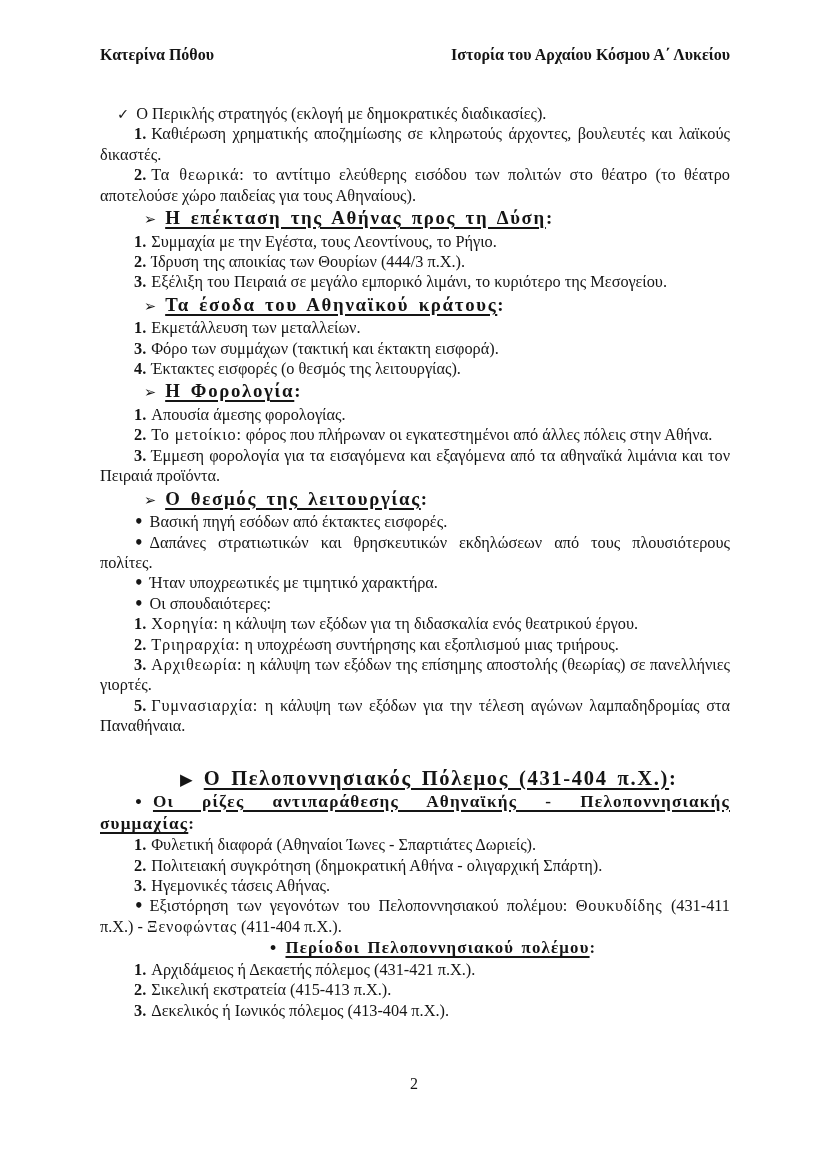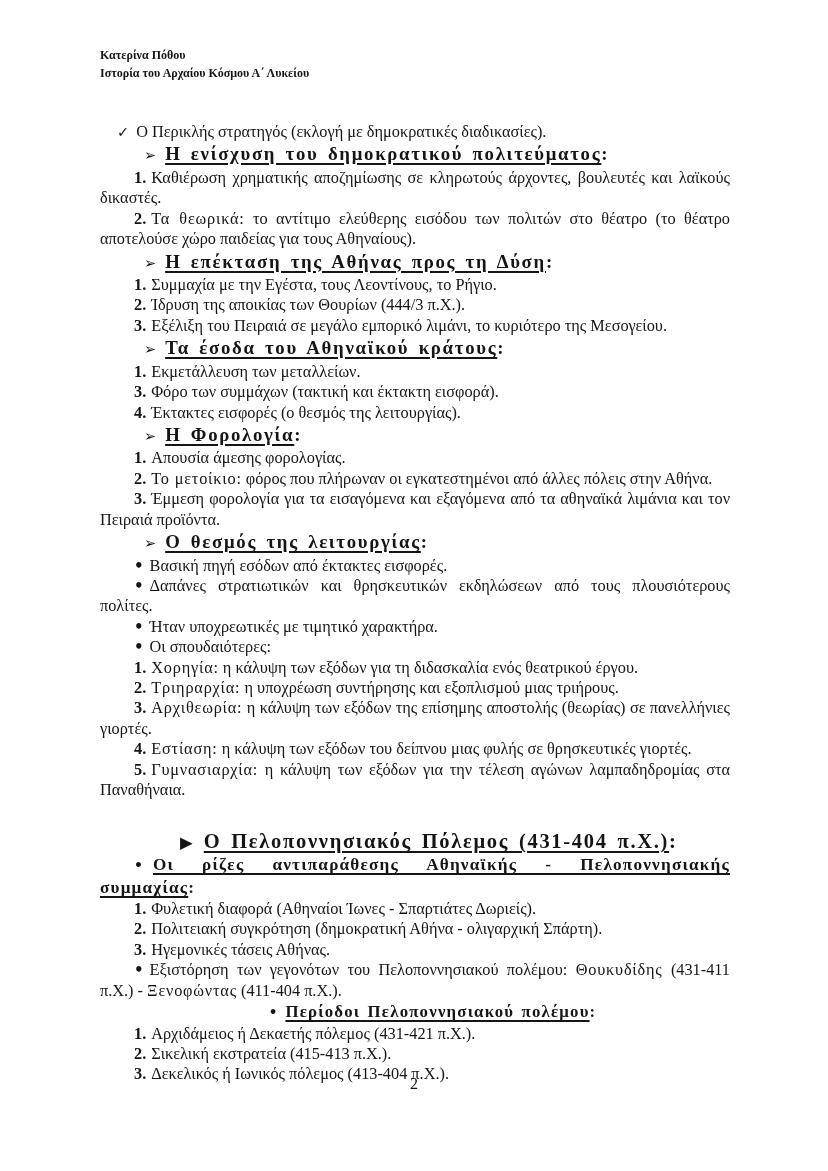--- a/index.html
+++ b/index.html
@@ -8,23 +8,22 @@
     width:828px;height:1171px;
     background:#fff;
     color:#151515;
     font-family:"Liberation Serif","DejaVu Serif",serif;
     box-sizing:border-box;
     padding:46px 98px 0 100px;
     overflow:hidden;
   }
   .hdr{
     display:flex;justify-content:space-between;align-items:baseline;
-    font-weight:bold;font-size:12px;line-height:18px;
+    font-weight:bold;font-size:16px;line-height:18px;
     margin-bottom:36px;
-    flex-direction:column;
   }
   .content{display:block;}
   .blk{margin:0;text-align:justify;font-size:16.3px;line-height:20.4px;text-indent:34px;}
   .check{text-indent:17px;text-align:left;margin-top:40px;}
   .heading{font-size:18.8px;line-height:23.5px;font-weight:bold;text-indent:44px;text-align:left;}
   .section{font-size:20.5px;line-height:23px;font-weight:bold;text-indent:26px;text-align:center;margin-top:30px;}
   .bheading{font-weight:bold;font-size:17.2px;line-height:21.8px;text-indent:34px;text-align:justify;text-align-last:justify;}
   .bheading:after{content:"";display:inline-block;width:0;}
   .bheading2{font-weight:bold;font-size:16.8px;line-height:21.5px;text-indent:34px;text-align:center;}
   .marker{font-weight:bold;}
@@ -49,21 +48,20 @@
 </head>
 <body>
 
 <div class="page">
   <div class="hdr">
     <span>Κατερίνα Πόθου</span>
     <span>Ιστορία του Αρχαίου Κόσμου Α΄ Λυκείου</span>
   </div>
   <div class="content">
       <p class="blk check"><span class="marker m-check glyph">✓</span><span class="">Ο Περικλής στρατηγός (εκλογή με δημοκρατικές διαδικασίες).</span></p>
-      <p class="blk heading"><span class="marker m-heading glyph">➢</span><span class="seg-u seg-sp">Η ενίσχυση του δημοκρατικού πολιτεύματος</span><span class="">:</span></p>
       <p class="blk item"><span class="marker m-item">1.</span><span class="">Καθιέρωση χρηματικής αποζημίωσης σε κληρωτούς άρχοντες, βουλευτές και λαϊκούς δικαστές.</span></p>
       <p class="blk item"><span class="marker m-item">2.</span><span class="seg-b seg-sp">Τα θεωρικά:</span><span class=""> το αντίτιμο ελεύθερης εισόδου των πολιτών στο θέατρο (το θέατρο αποτελούσε χώρο παιδείας για τους Αθηναίους).</span></p>
       <p class="blk heading"><span class="marker m-heading glyph">➢</span><span class="seg-u seg-sp">Η επέκταση της Αθήνας προς τη Δύση</span><span class="">:</span></p>
       <p class="blk item"><span class="marker m-item">1.</span><span class="">Συμμαχία με την Εγέστα, τους Λεοντίνους, το Ρήγιο.</span></p>
       <p class="blk item"><span class="marker m-item">2.</span><span class="">Ίδρυση της αποικίας των Θουρίων (444/3 π.Χ.).</span></p>
       <p class="blk item"><span class="marker m-item">3.</span><span class="">Εξέλιξη του Πειραιά σε μεγάλο εμπορικό λιμάνι, το κυριότερο της Μεσογείου.</span></p>
       <p class="blk heading"><span class="marker m-heading glyph">➢</span><span class="seg-u seg-sp">Τα έσοδα του Αθηναϊκού κράτους</span><span class="">:</span></p>
       <p class="blk item"><span class="marker m-item">1.</span><span class="">Εκμετάλλευση των μεταλλείων.</span></p>
       <p class="blk item"><span class="marker m-item">3.</span><span class="">Φόρο των συμμάχων (τακτική και έκτακτη εισφορά).</span></p>
       <p class="blk item"><span class="marker m-item">4.</span><span class="">Έκτακτες εισφορές (ο θεσμός της λειτουργίας).</span></p>
@@ -72,21 +70,20 @@
       <p class="blk item"><span class="marker m-item">2.</span><span class="seg-b seg-sp">Το μετοίκιο:</span><span class=""> φόρος που πλήρωναν οι εγκατεστημένοι από άλλες πόλεις στην Αθήνα.</span></p>
       <p class="blk item"><span class="marker m-item">3.</span><span class="">Έμμεση φορολογία για τα εισαγόμενα και εξαγόμενα από τα αθηναϊκά λιμάνια και τον Πειραιά προϊόντα.</span></p>
       <p class="blk heading"><span class="marker m-heading glyph">➢</span><span class="seg-u seg-sp">Ο θεσμός της λειτουργίας</span><span class="">:</span></p>
       <p class="blk bullet"><span class="marker m-bullet glyph">•</span><span class="">Βασική πηγή εσόδων από έκτακτες εισφορές.</span></p>
       <p class="blk bullet"><span class="marker m-bullet glyph">•</span><span class="">Δαπάνες στρατιωτικών και θρησκευτικών εκδηλώσεων από τους πλουσιότερους πολίτες.</span></p>
       <p class="blk bullet"><span class="marker m-bullet glyph">•</span><span class="">Ήταν υποχρεωτικές με τιμητικό χαρακτήρα.</span></p>
       <p class="blk bullet"><span class="marker m-bullet glyph">•</span><span class="">Οι σπουδαιότερες:</span></p>
       <p class="blk item"><span class="marker m-item">1.</span><span class="seg-b seg-sp">Χορηγία:</span><span class=""> η κάλυψη των εξόδων για τη διδασκαλία ενός θεατρικού έργου.</span></p>
       <p class="blk item"><span class="marker m-item">2.</span><span class="seg-b seg-sp">Τριηραρχία:</span><span class=""> η υποχρέωση συντήρησης και εξοπλισμού μιας τριήρους.</span></p>
       <p class="blk item"><span class="marker m-item">3.</span><span class="seg-b seg-sp">Αρχιθεωρία:</span><span class=""> η κάλυψη των εξόδων της επίσημης αποστολής (θεωρίας) σε πανελλήνιες γιορτές.</span></p>
-      <p class="blk item"><span class="marker m-item">4.</span><span class="seg-b seg-sp">Εστίαση:</span><span class=""> η κάλυψη των εξόδων του δείπνου μιας φυλής σε θρησκευτικές γιορτές.</span></p>
       <p class="blk item"><span class="marker m-item">5.</span><span class="seg-b seg-sp">Γυμνασιαρχία:</span><span class=""> η κάλυψη των εξόδων για την τέλεση αγώνων λαμπαδηδρομίας στα Παναθήναια.</span></p>
       <p class="blk section"><span class="marker m-section glyph">▶</span><span class="seg-u seg-sp">Ο Πελοποννησιακός Πόλεμος (431-404 π.Χ.)</span><span class="">:</span></p>
       <p class="blk bheading"><span class="marker m-bheading glyph">•</span><span class="seg-u seg-sp">Οι ρίζες αντιπαράθεσης Αθηναϊκής - Πελοποννησιακής</span><br><span class="seg-u seg-sp">συμμαχίας</span><span class="">:</span></p>
       <p class="blk item"><span class="marker m-item">1.</span><span class="">Φυλετική διαφορά (Αθηναίοι Ίωνες - Σπαρτιάτες Δωριείς).</span></p>
       <p class="blk item"><span class="marker m-item">2.</span><span class="">Πολιτειακή συγκρότηση (δημοκρατική Αθήνα - ολιγαρχική Σπάρτη).</span></p>
       <p class="blk item"><span class="marker m-item">3.</span><span class="">Ηγεμονικές τάσεις Αθήνας.</span></p>
       <p class="blk bullet"><span class="marker m-bullet glyph">•</span><span class="">Εξιστόρηση των γεγονότων του Πελοποννησιακού πολέμου: </span><span class="seg-b seg-sp">Θουκυδίδης</span><span class=""> (431-411 π.Χ.) - </span><span class="seg-b seg-sp">Ξενοφώντας</span><span class=""> (411-404 π.Χ.).</span></p>
       <p class="blk bheading2"><span class="marker m-bheading2 glyph">•</span><span class="seg-u seg-sp">Περίοδοι Πελοποννησιακού πολέμου</span><span class="">:</span></p>
       <p class="blk item"><span class="marker m-item">1.</span><span class="">Αρχιδάμειος ή Δεκαετής πόλεμος (431-421 π.Χ.).</span></p>
       <p class="blk item"><span class="marker m-item">2.</span><span class="">Σικελική εκστρατεία (415-413 π.Χ.).</span></p>

